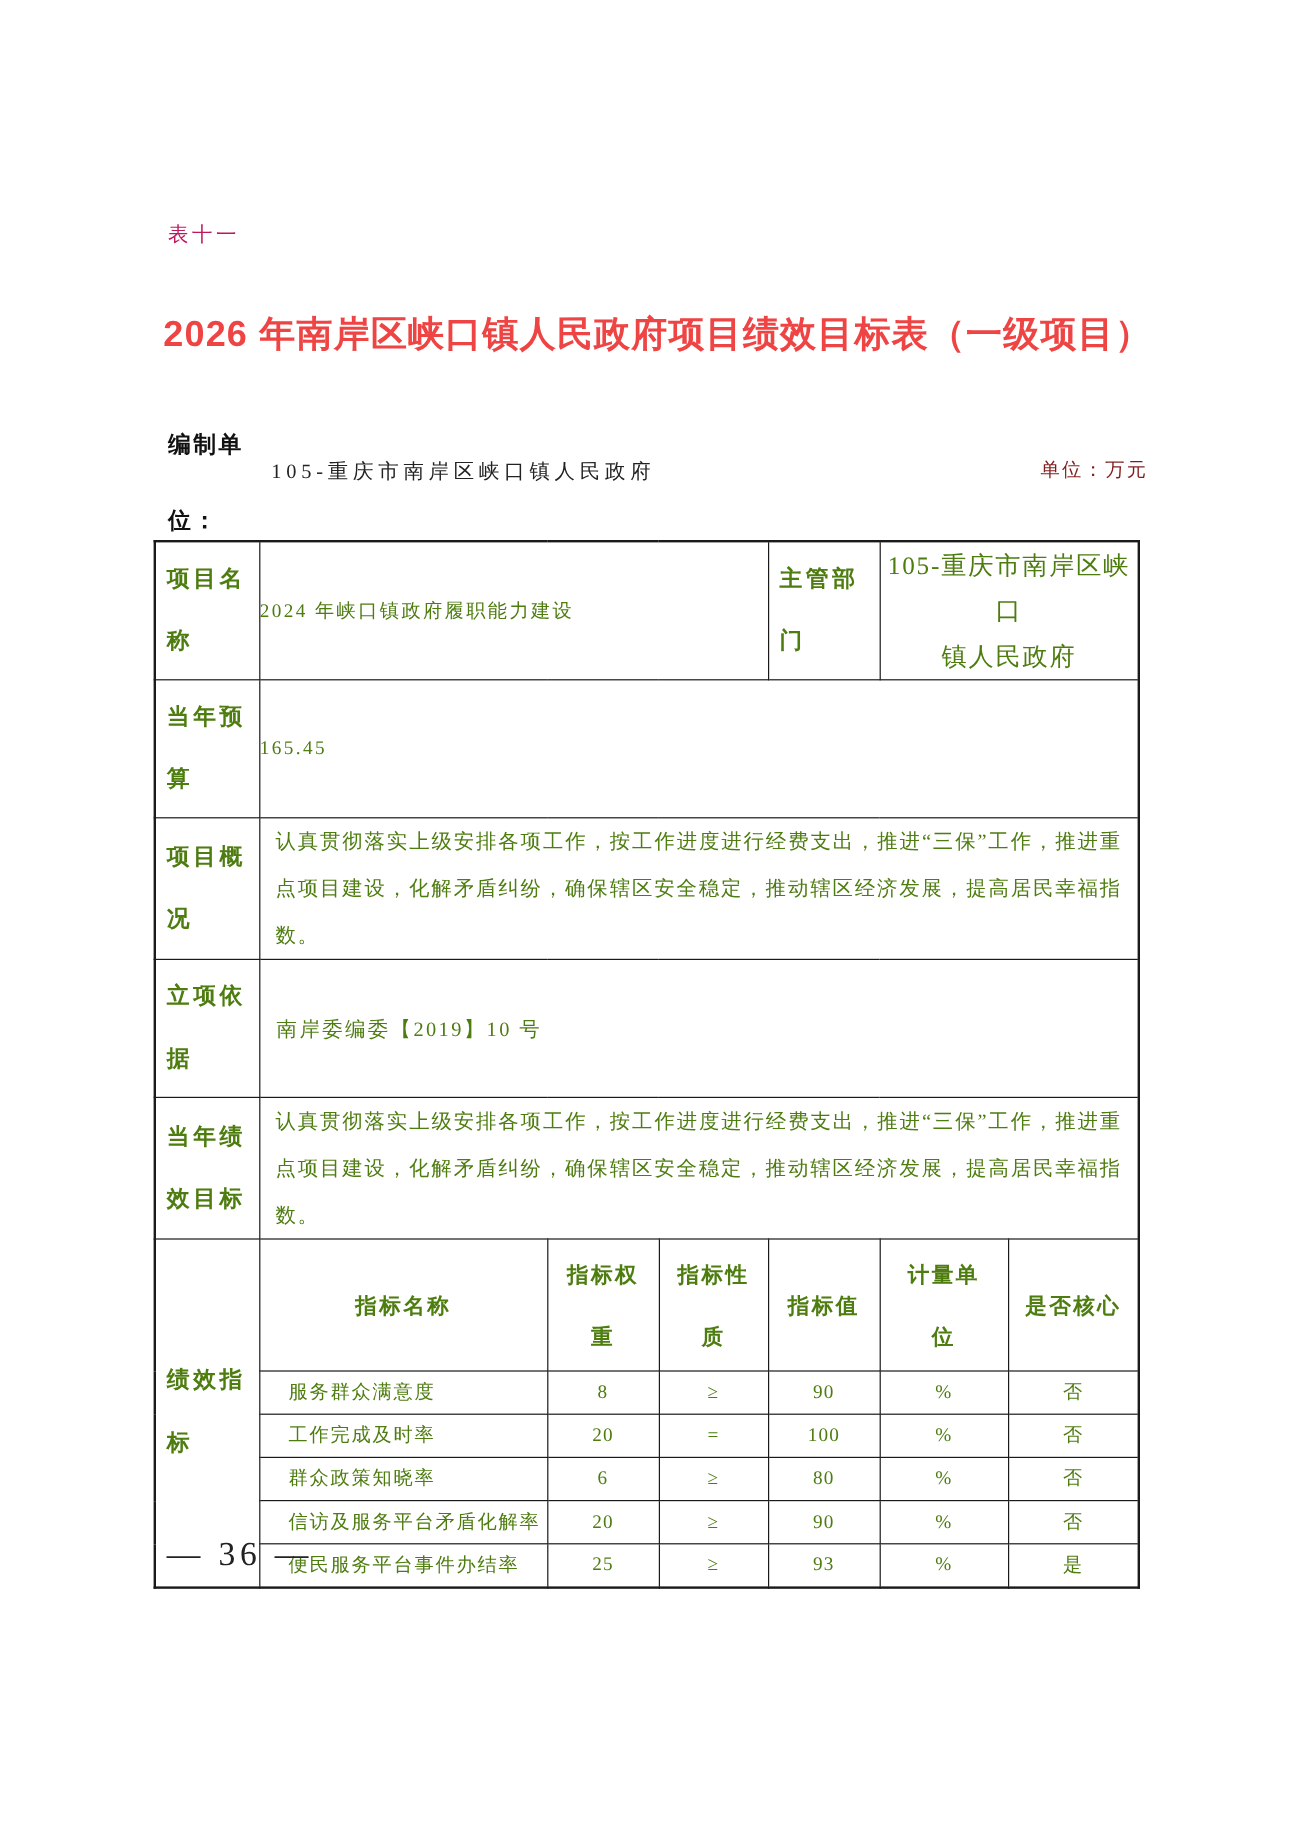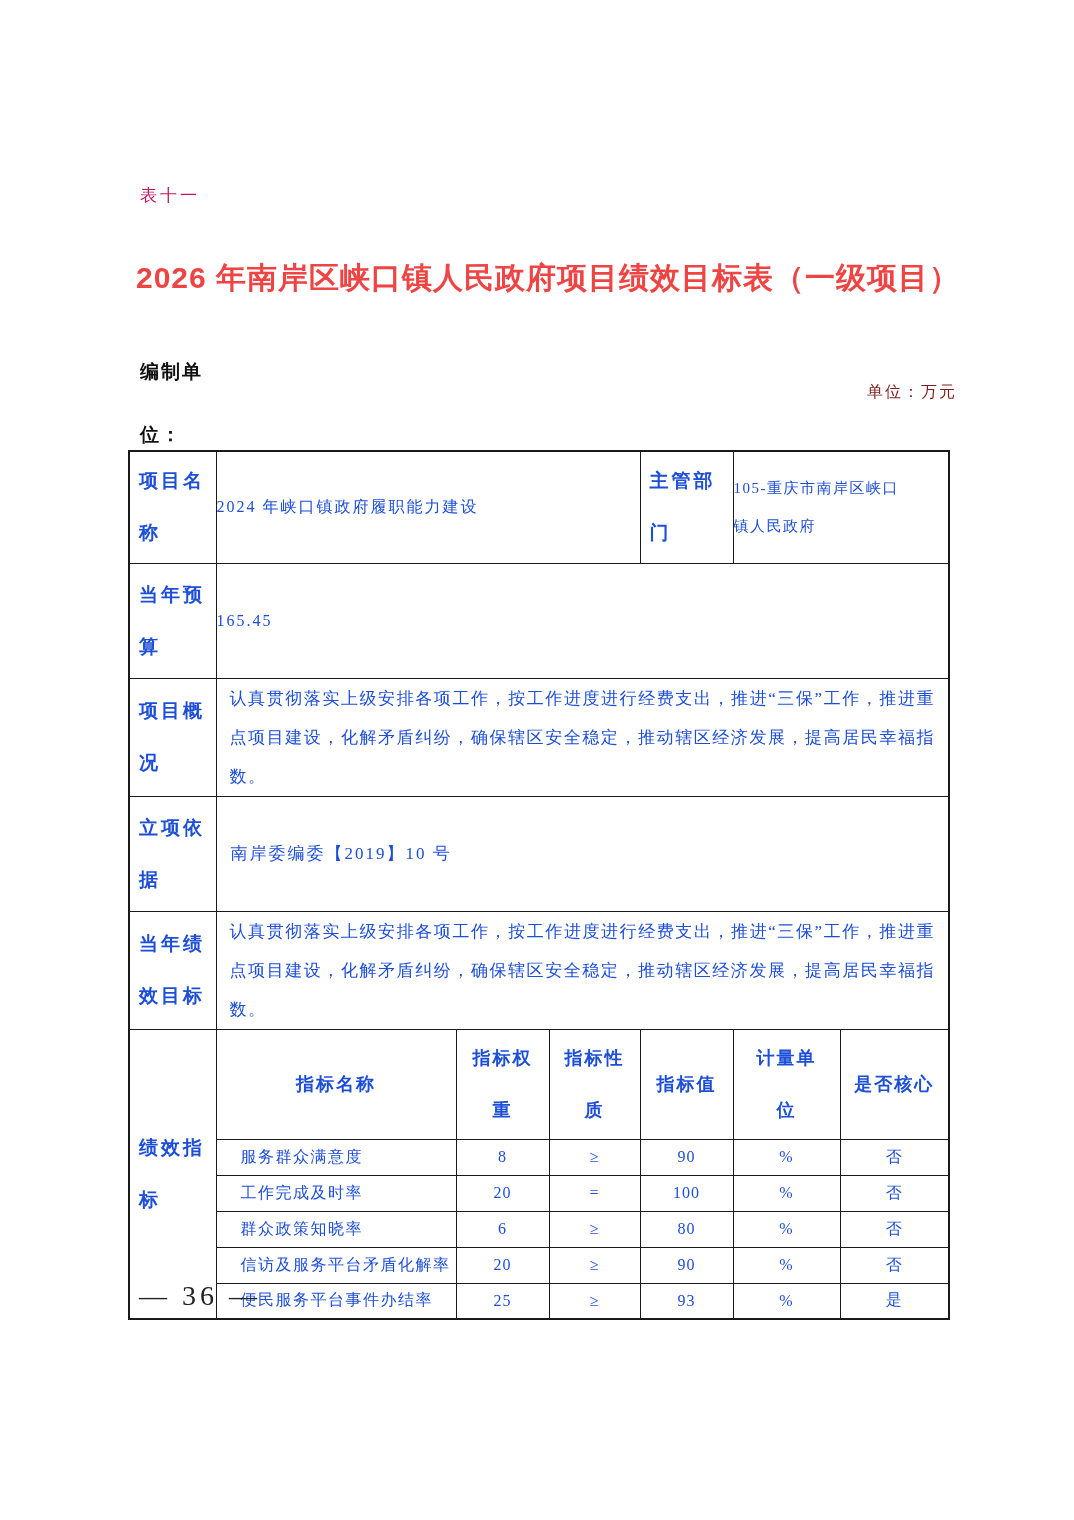--- a/index.html
+++ b/index.html
@@ -38,38 +38,38 @@
   }
 
   table.main-table {
     position: absolute; left: 128px; top: 450px;
     width: 820px; border-collapse: collapse; table-layout: fixed;
     border: 2px solid #1a1a1a;
   }
   .main-table td, .main-table th {
     border: 1px solid #1a1a1a;
     vertical-align: middle;
-    color: #1d4ed8;
+    color: #4d7c0f;
   }
   tr.r-name   { height: 112px; }
   tr.r-budget { height: 115px; }
   tr.r-over   { height: 115px; padding-left: 21px; }
   tr.r-basis  { height: 115px; }
   tr.r-goal   { height: 110px; }
   tr.r-ihead  { height: 110px; }
   tr.r-data   { height: 36px; }
 
   .lbl {
     font-weight: bold; font-size: 19px;
     text-align: left; padding-left: 9px;
     letter-spacing: 3px; line-height: 52px;
     white-space: pre-line;
   }
   .cell-center { font-size: 16px; letter-spacing: 2px; }
-  .cell-sup    { text-align: left; font-size: 15px; letter-spacing: 1.5px; line-height: 38px; white-space: pre-line; }
+  .cell-sup    { text-align: center; font-size: 21px; letter-spacing: 1.5px; line-height: 38px; white-space: pre-line; }
   .cell-para   {
     font-size: 17px; line-height: 39px; letter-spacing: 1.5px;
     padding: 0 13px; text-align: justify; text-justify: inter-character;
   }
   .cell-left   { font-size: 17px; letter-spacing: 2px; text-align: left; padding-left: 14px; }
 
   .main-table th {
     font-weight: bold; font-size: 18px; letter-spacing: 2px;
     text-align: center; line-height: 52px; white-space: pre-line;
   }
@@ -85,20 +85,21 @@
 <body>
 
 <div class="sheet">
 
   <div class="table-label">表十一</div>
 
   <div class="doc-title">2026 年南岸区峡口镇人民政府项目绩效目标表（一级项目）</div>
 
   <div class="prepared-label">编制单
 位：</div>
+  <div class="prepared-value">105-重庆市南岸区峡口镇人民政府</div>
   <div class="unit-label">单位：万元</div>
 
   <table class="main-table">
     <colgroup>
       <col style="width:87px">
       <col style="width:240px">
       <col style="width:93px">
       <col style="width:91px">
       <col style="width:93px">
       <col style="width:107px">

